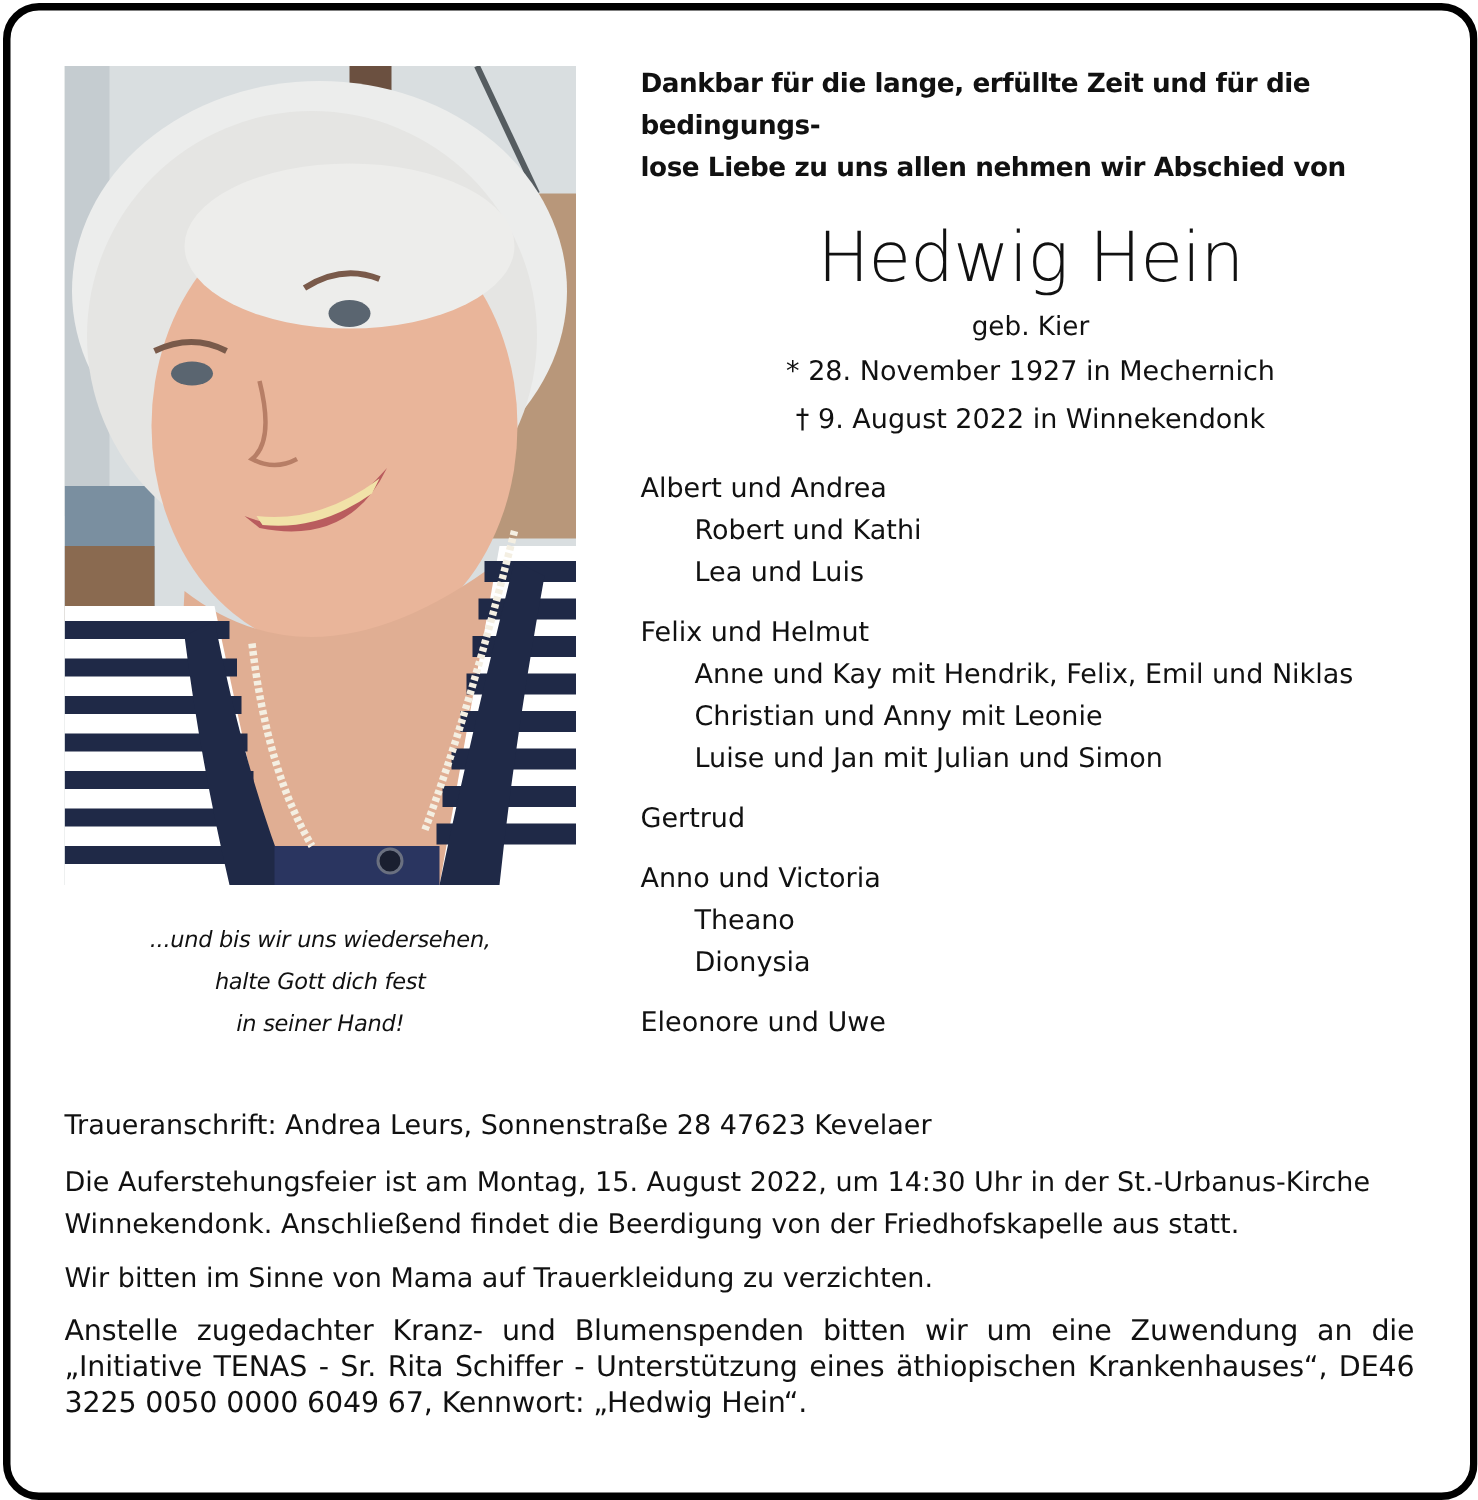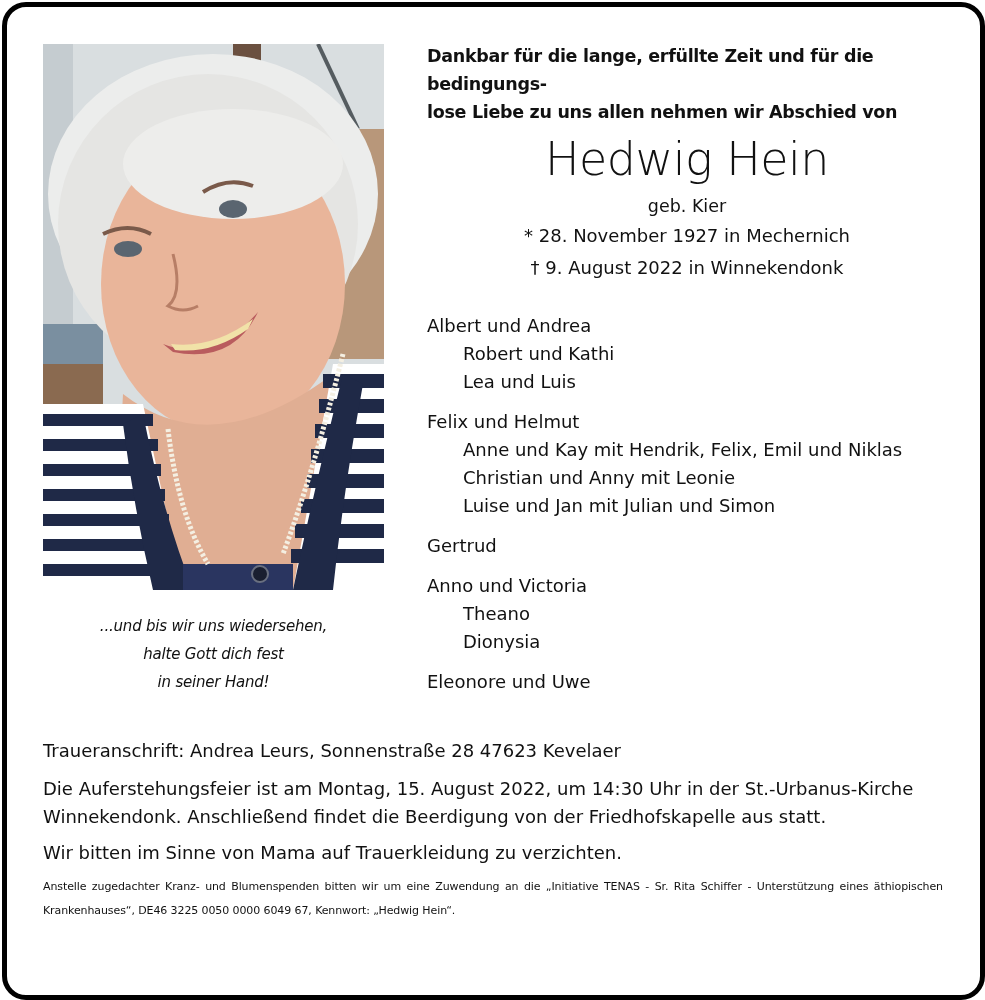--- a/index.html
+++ b/index.html
@@ -8,31 +8,31 @@
     .frame { position: absolute; left: 2px; top: 2px; width: 973px; height: 988px;
              border: 5px solid #000; border-radius: 24px; background: #fff; }
     .photo { position: absolute; left: 43px; top: 44px; width: 341px; height: 546px; overflow: hidden;
              background: #dfe3e4; }
     .photo svg { display: block; width: 100%; height: 100%; }
     .quote { position: absolute; left: 43px; top: 612px; width: 341px; text-align: center;
              font-style: italic; font-size: 15px; line-height: 28px; letter-spacing: -0.2px; }
     .intro { position: absolute; left: 427px; top: 42px; width: 540px; font-size: 17.5px; line-height: 28px;
              letter-spacing: -0.3px; font-weight: bold; }
     .name-block { position: absolute; left: 427px; top: 128px; width: 520px; text-align: center; }
-    .name { font-size: 46px; line-height: 62px; font-weight: 300; letter-spacing: -0.5px; }
+    .name { font-size: 46px; line-height: 62px; font-weight: 300; letter-spacing: -0.5px; margin-top: 12px; }
     .maiden { font-size: 17.5px; line-height: 28px; margin-top: 2px; }
     .born, .died { font-size: 18px; line-height: 32px; }
     .family { position: absolute; left: 427px; top: 312px; width: 540px; font-size: 18px; }
     .group { margin-bottom: 12px; }
     .group .head { line-height: 28px; }
     .group .sub { line-height: 28px; padding-left: 36px; }
     .footer { position: absolute; left: 43px; top: 737px; width: 900px; font-size: 18px; }
     .footer p { margin: 0 0 8px 0; line-height: 28px; }
     .footer .addr { margin-bottom: 10px; }
-    .footer .donation { font-size: 11px; line-height: 24px; text-align: justify; letter-spacing: -0.1px; }
+    .footer .donation { font-size: 19px; line-height: 24px; text-align: justify; letter-spacing: -0.1px; }
   </style>
 </head>
 <body>
 
 <div class="frame"></div>
 
 <div class="photo" title="Portrait photo of a smiling elderly woman with white hair, wearing a navy-and-white striped top and a pearl necklace">
   <svg viewBox="0 0 341 546" preserveAspectRatio="none">
 
     <rect x="0" y="0" width="341" height="546" fill="#d9dee0"></rect>

